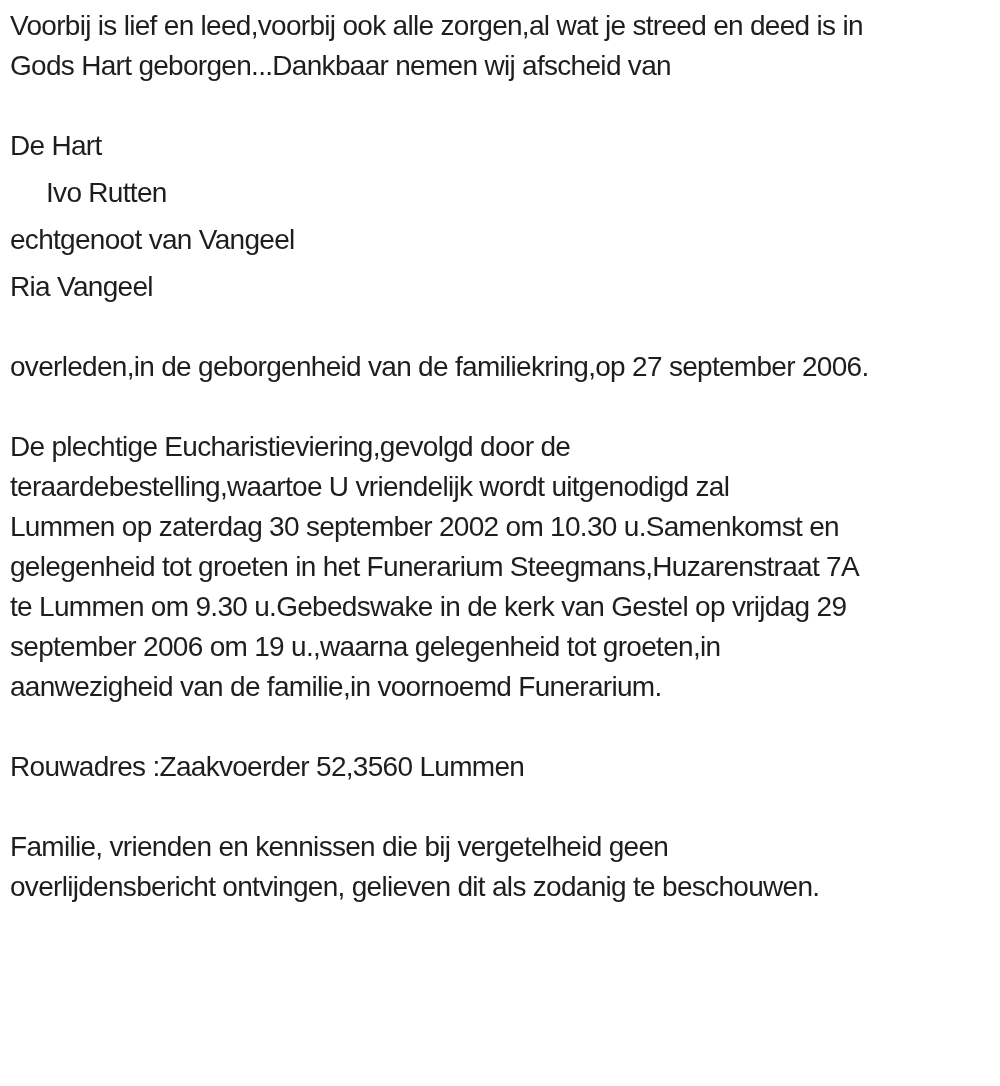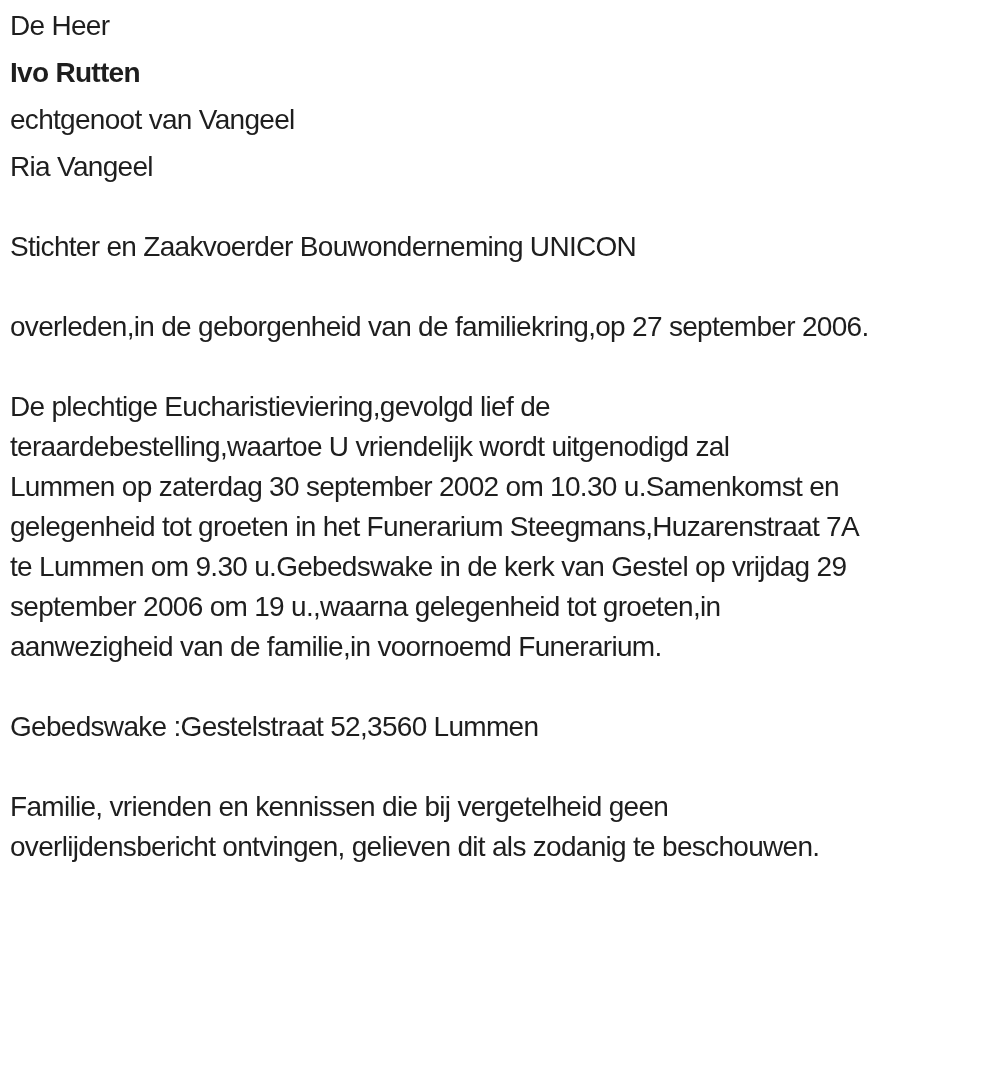--- a/index.html
+++ b/index.html
@@ -28,56 +28,58 @@
     line-height: 40px;
     letter-spacing: -0.7px;
     white-space: nowrap;
     font-weight: 400;
   }
   
   .block.spaced-lines .line + .line {
     margin-top: 7px;
   }
   .line.bold {
-    font-weight: 700;
+    font-weight: 400;
+    margin-left: 36px;
   }
 </style>
 </head>
 <body>
 
 <main class="doc">
 
+  <section class="block">
+    <div class="line">Voorbij is lief en leed,voorbij ook alle zorgen,al wat je streed en deed is in</div>
+    <div class="line">Gods Hart geborgen...Dankbaar nemen wij afscheid van</div>
+  </section>
 
   <section class="block spaced-lines">
-    <div class="line">De Heer</div>
+    <div class="line">De Hart</div>
     <div class="line bold">Ivo Rutten</div>
     <div class="line">echtgenoot van Vangeel</div>
     <div class="line">Ria Vangeel</div>
   </section>
 
-  <section class="block">
-    <div class="line">Stichter en Zaakvoerder Bouwonderneming UNICON</div>
-  </section>
 
   <section class="block">
     <div class="line">overleden,in de geborgenheid van de familiekring,op 27 september 2006.</div>
   </section>
 
   <section class="block">
-    <div class="line">De plechtige Eucharistieviering,gevolgd lief de</div>
+    <div class="line">De plechtige Eucharistieviering,gevolgd door de</div>
     <div class="line">teraardebestelling,waartoe U vriendelijk wordt uitgenodigd zal</div>
     <div class="line">Lummen op zaterdag 30 september 2002 om 10.30 u.Samenkomst en</div>
     <div class="line">gelegenheid tot groeten in het Funerarium Steegmans,Huzarenstraat 7A</div>
     <div class="line">te Lummen om 9.30 u.Gebedswake in de kerk van Gestel op vrijdag 29</div>
     <div class="line">september 2006 om 19 u.,waarna gelegenheid tot groeten,in</div>
     <div class="line">aanwezigheid van de familie,in voornoemd Funerarium.</div>
   </section>
 
   <section class="block">
-    <div class="line">Gebedswake :Gestelstraat 52,3560 Lummen</div>
+    <div class="line">Rouwadres :Zaakvoerder 52,3560 Lummen</div>
   </section>
 
   <section class="block">
     <div class="line">Familie, vrienden en kennissen die bij vergetelheid geen</div>
     <div class="line">overlijdensbericht ontvingen, gelieven dit als zodanig te beschouwen.</div>
   </section>
 
 </main>
 
 </body></html>

